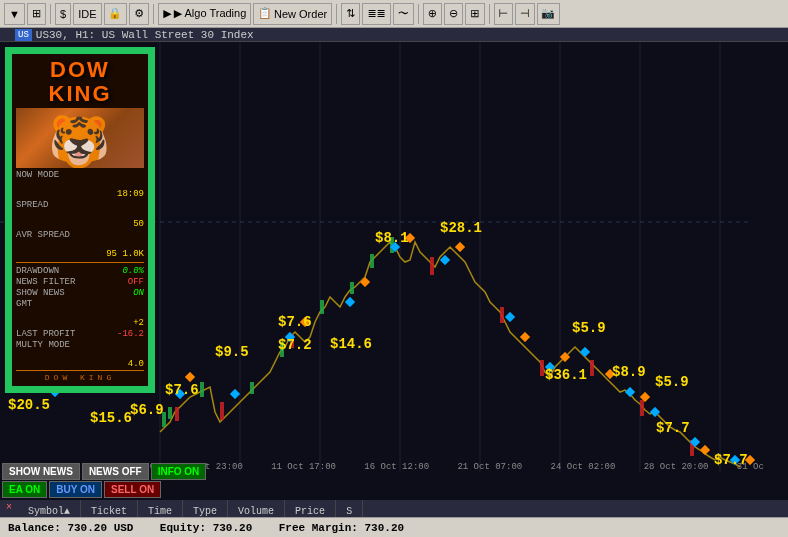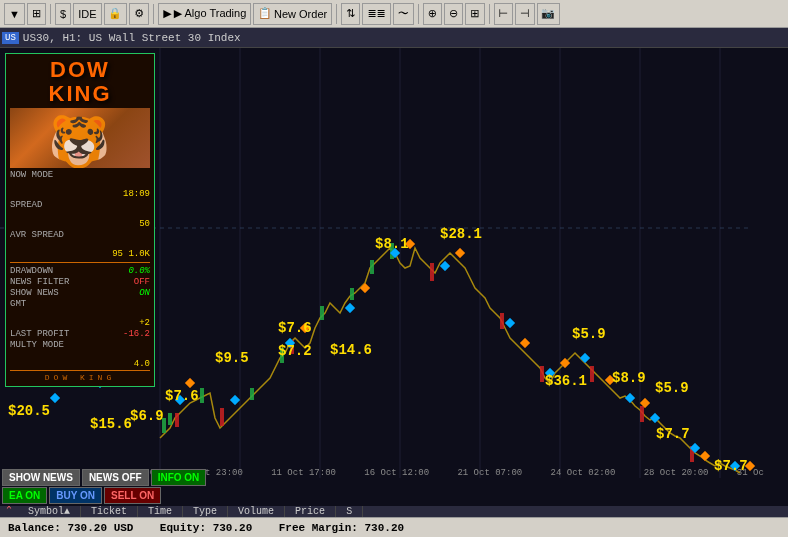--- a/index.html
+++ b/index.html
@@ -31,25 +31,25 @@
       cursor: pointer;
       display: flex;
       align-items: center;
       gap: 2px;
       white-space: nowrap;
     }
     .toolbar-separator { width: 1px; height: 20px; background: #999; margin: 0 2px; }
 
     
     #chart-titlebar {
-      height: 20px;
+      height: 14px;
       background: #2a2a3e;
       display: flex;
       align-items: center;
-      padding: 0 2px;
+      padding: 0 15px;
       font-size: 11px;
       color: #ccc;
       border-bottom: 1px solid #444;
     }
     .title-flag {
       background: #3366cc;
       color: white;
       font-size: 9px;
       padding: 1px 3px;
       margin-right: 4px;
@@ -89,21 +89,21 @@
       z-index: 2;
     }
 
     
     #dow-king-panel {
       position: absolute;
       top: 5px;
       left: 5px;
       width: 150px;
       background: #1a0a00;
-      border: 1px solid #22c55e;
+      border: 7px solid #22c55e;
       z-index: 10;
       padding: 4px;
     }
     #dow-king-title {
       text-align: center;
       font-size: 22px;
       font-weight: bold;
       color: #ff6600;
       font-family: Impact, Arial Black, sans-serif;
       line-height: 1.1;

